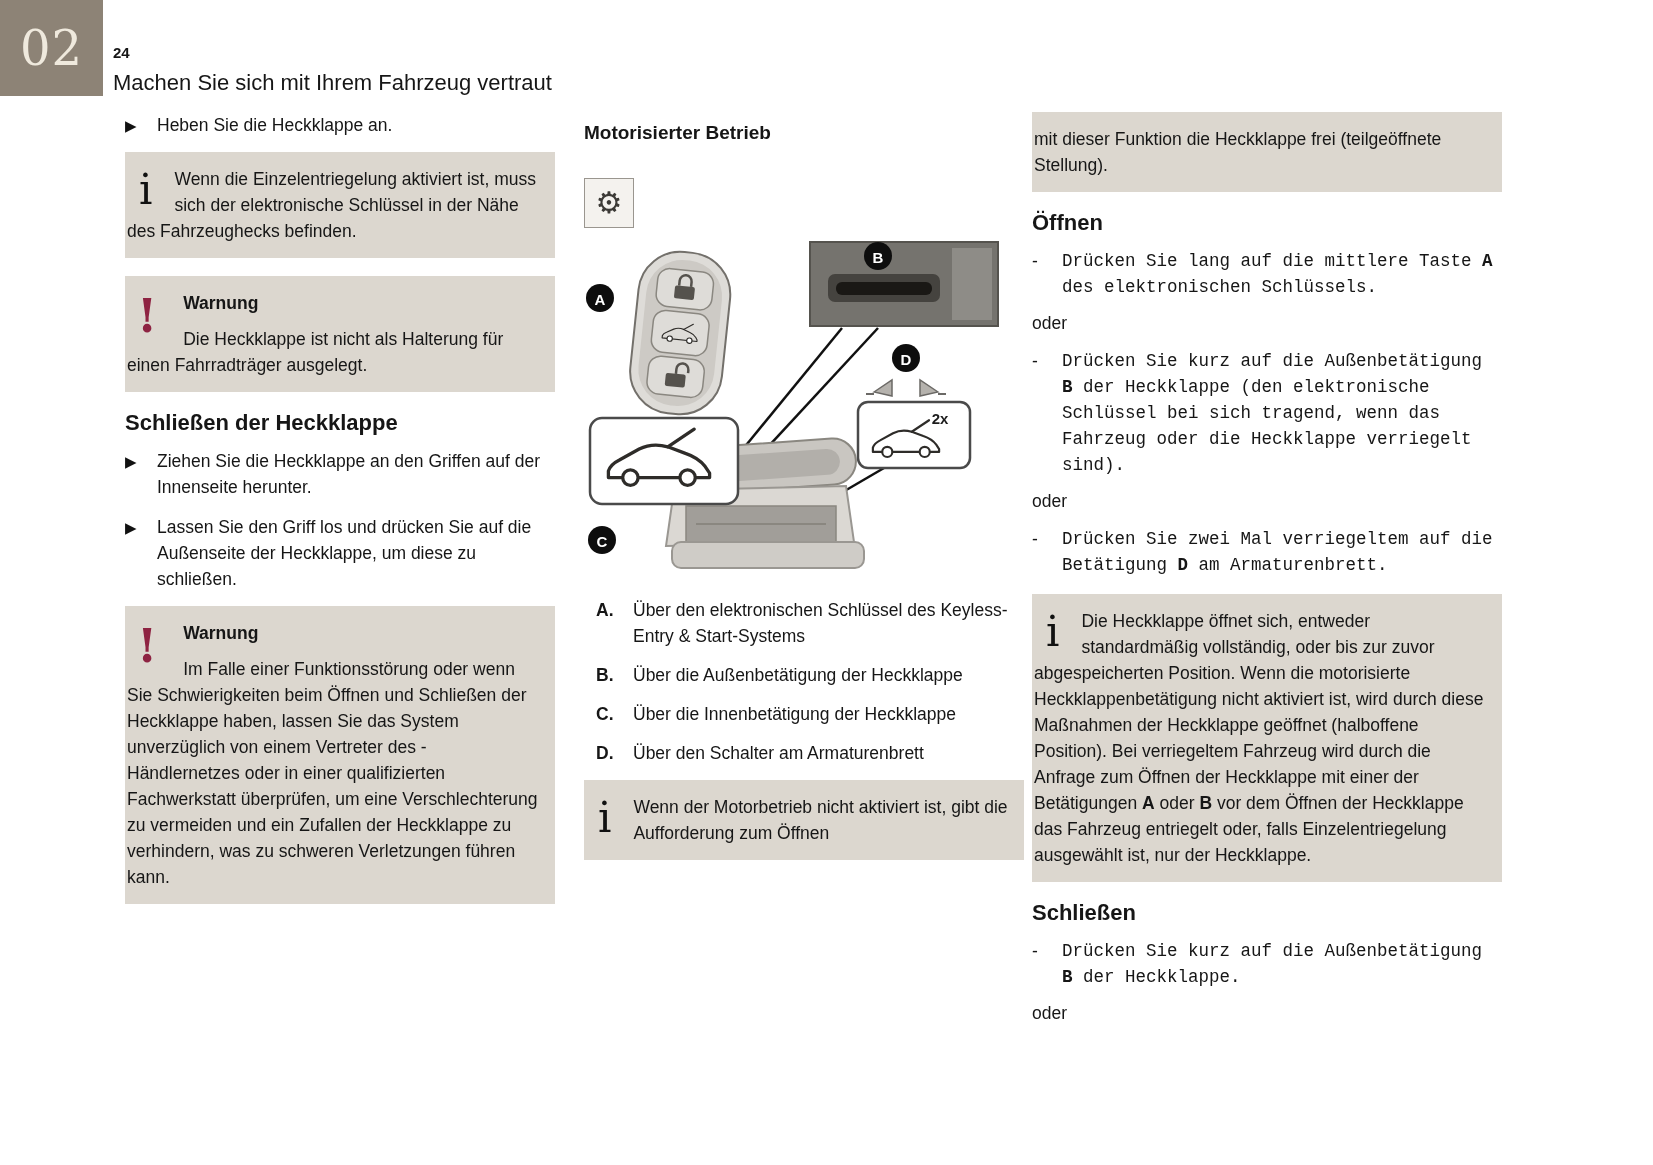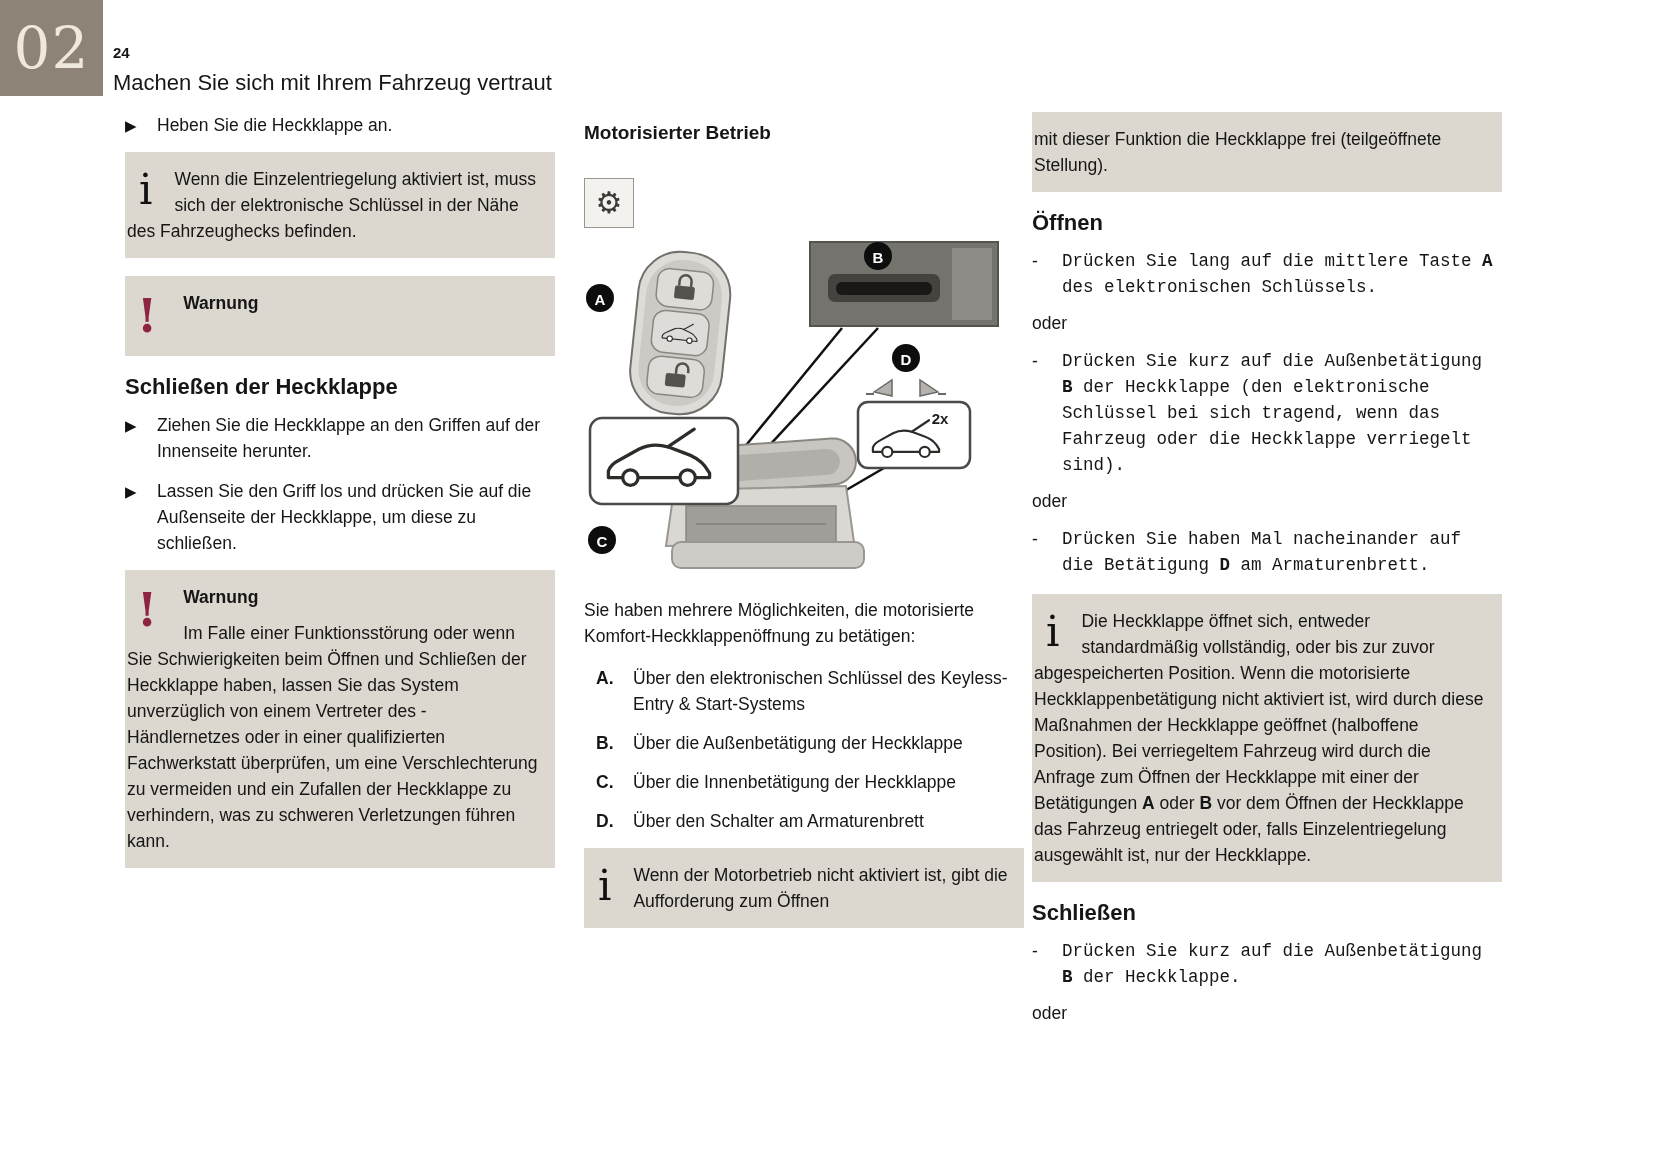--- a/index.html
+++ b/index.html
@@ -11,21 +11,21 @@
   }
 
   
   .chapter-tab {
     position:absolute; left:0; top:0; width:103px; height:96px;
     background:var(--chapter-bg,#8d8376);
     display:flex; align-items:center; justify-content:center;
   }
   .chapter-number {
     font-family:"DejaVu Serif","Liberation Serif",serif;
-    font-size:58px; color:#efe9dd; letter-spacing:1px; line-height:1;
+    font-size:48px; color:#efe9dd; letter-spacing:1px; line-height:1;
   }
 
   
   .page-meta { position:absolute; left:113px; top:44px; }
   .page-number { font-size:15px; font-weight:bold; margin-bottom:9px; }
   .page-header-title { font-size:22px; }
 
   
   .col { position:absolute; font-size:17.5px; line-height:26px; }
   .col-left  { left:125px;  top:112px; width:430px; }
@@ -116,20 +116,21 @@
     </div>
 
     <div class="box">
       <span class="info-icon">i</span>
       <span>Wenn die Einzelentriegelung aktiviert ist, muss sich der elektronische Schlüssel in der Nähe des Fahrzeughecks befinden.</span>
     </div>
 
     <div class="box">
       <span class="warning-icon">!</span>
       <div class="warning-title">Warnung</div>
+      <div>Die Heckklappe ist nicht als Halterung für einen Fahrradträger ausgelegt.</div>
     </div>
 
     <h3 class="subheading">Schließen der Heckklappe</h3>
 
     <div class="bullet">
       <span class="arrow">▶</span>
       <span>Ziehen Sie die Heckklappe an den Griffen auf der Innenseite herunter.</span>
     </div>
 
     <div class="bullet">
@@ -230,21 +231,20 @@
           <circle cx="322" cy="118" r="14" fill="#0d0d0d"></circle>
           <text x="322" y="119" text-anchor="middle" dominant-baseline="central" class="callout-text">D</text>
         </g>
         <g>
           <circle cx="18" cy="300" r="14" fill="#0d0d0d"></circle>
           <text x="18" y="301" text-anchor="middle" dominant-baseline="central" class="callout-text">C</text>
         </g>
       </svg>
     </div>
 
-    <p class="intro">Sie haben mehrere Möglichkeiten, die motorisierte Komfort-Heckklappenöffnung zu betätigen:</p>
 
     <div class="options">
       <div class="option-row">
         <span class="option-key">A.</span>
         <span class="option-text">Über den elektronischen Schlüssel des Keyless-Entry &amp; Start-Systems</span>
       </div>
       <div class="option-row">
         <span class="option-key">B.</span>
         <span class="option-text">Über die Außenbetätigung der Heckklappe</span>
       </div>
@@ -280,21 +280,21 @@
     <div class="or-line">oder</div>
 
     <div class="dash-row">
       <span class="dash">-</span>
       <span class="dash-text"><span>Drücken Sie kurz auf die Außenbetätigung </span><b>B</b><span> der Heckklappe (den elektronische Schlüssel bei sich tragend, wenn das Fahrzeug oder die Heckklappe verriegelt sind).</span></span>
     </div>
     <div class="or-line">oder</div>
 
     <div class="dash-row">
       <span class="dash">-</span>
-      <span class="dash-text"><span>Drücken Sie haben Mal nacheinander auf die Betätigung </span><b>D</b><span> am Armaturenbrett.</span></span>
+      <span class="dash-text"><span>Drücken Sie zwei Mal verriegeltem auf die Betätigung </span><b>D</b><span> am Armaturenbrett.</span></span>
     </div>
 
     <div class="box" style="margin-top:16px;">
       <span class="info-icon">i</span>
       <span><span>Die Heckklappe öffnet sich, entweder standardmäßig vollständig, oder bis zur zuvor abgespeicherten Position. Wenn die motorisierte Heckklappenbetätigung nicht aktiviert ist, wird durch diese Maßnahmen der Heckklappe geöffnet (halboffene Position). Bei verriegeltem Fahrzeug wird durch die Anfrage zum Öffnen der Heckklappe mit einer der Betätigungen </span><b>A</b><span> oder </span><b>B</b><span> vor dem Öffnen der Heckklappe das Fahrzeug entriegelt oder, falls Einzelentriegelung ausgewählt ist, nur der Heckklappe.</span></span>
     </div>
 
     <h3 class="subheading">Schließen</h3>
 
     <div class="dash-row">

